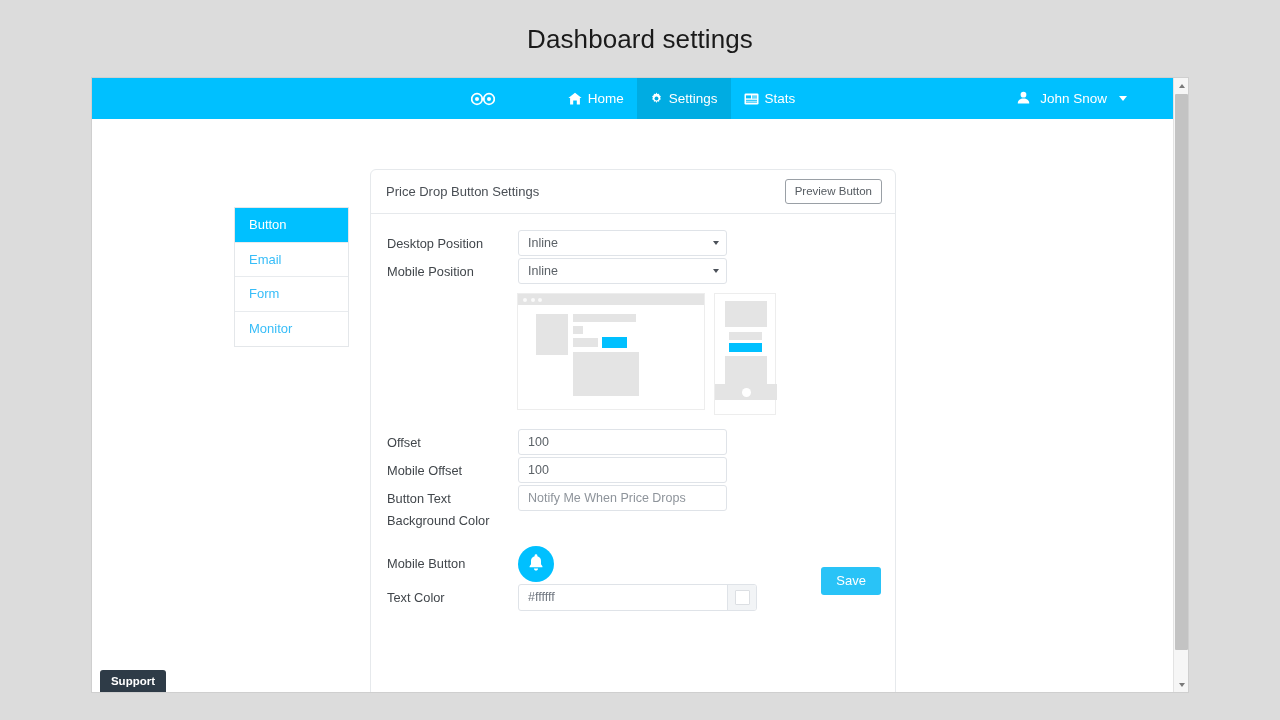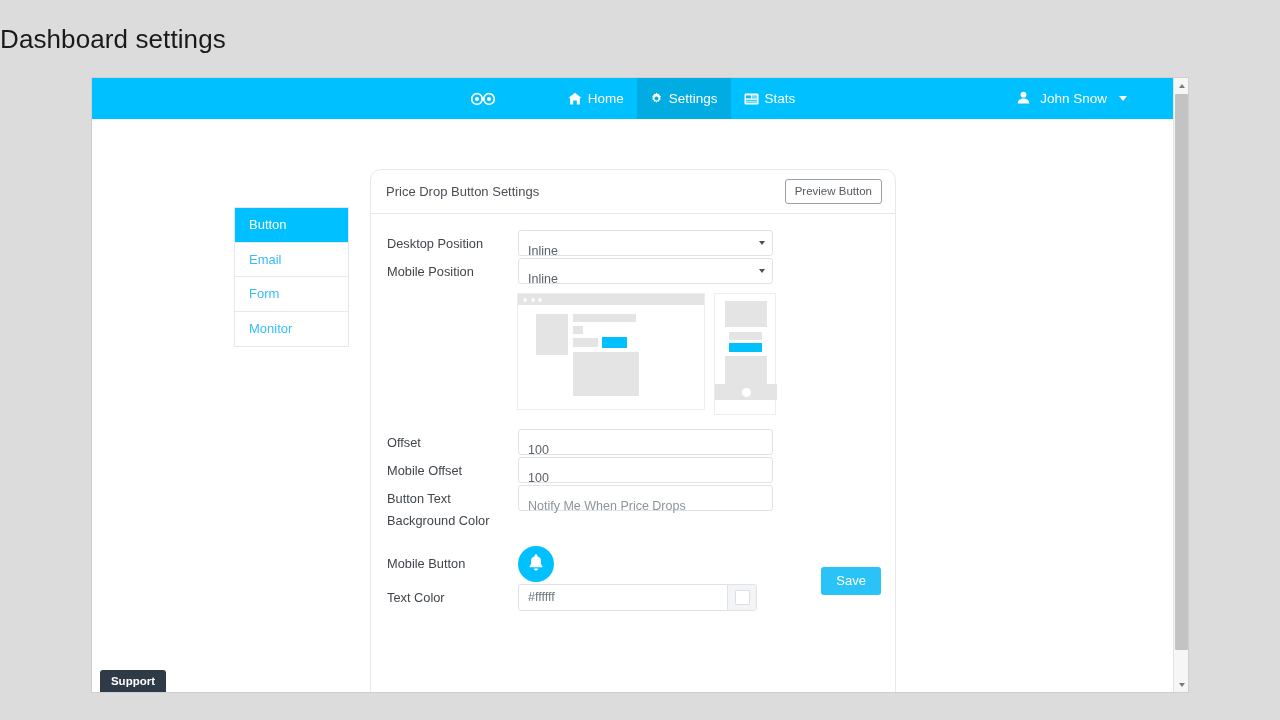--- a/index.html
+++ b/index.html
@@ -10,20 +10,21 @@
     font-family: "Liberation Sans", sans-serif;
     overflow: hidden;
   }
 
   
   .page-title {
     position: absolute;
     top: 0; left: 0; width: 1280px;
     height: 78px;
     line-height: 78px;
+    text-align: center;
     font-size: 26px;
     color: #1a1a1a;
     letter-spacing: 0.1px;
   }
 
   
   .browser {
     position: absolute;
     left: 92px; top: 78px;
     width: 1096px; height: 614px;
@@ -126,21 +127,21 @@
   }
 
   
   .panel {
     position: absolute;
     left: 278px; top: 50px;
     width: 526px;
     height: 550px;
     background: #ffffff;
     border: 1px solid #e6e9ec;
-    border-radius: 11px;
+    border-radius: 6px;
   }
   .panel-head {
     position: relative;
     height: 44px;
     border-bottom: 1px solid #e6e9ec;
     display: flex;
     align-items: center;
     padding: 0 15px;
   }
   .panel-title {
@@ -169,28 +170,28 @@
     margin-bottom: 2px;
     padding-left: 16px;
   }
   .form-label {
     width: 131px;
     font-size: 12.8px;
     color: #41464b;
     flex: none;
   }
   .field {
-    width: 255px;
+    width: 209px;
     height: 26px;
     border: 1px solid #dfe3e8;
     border-radius: 3px;
     background: #ffffff;
     font-size: 12.5px;
     color: #5b6167;
-    padding: 8px 9px;
+    padding: 0 9px;
     line-height: 24px;
     position: relative;
     font-family: "Liberation Sans", sans-serif;
   }
   .select-field { cursor: pointer; }
   .select-arrow {
     position: absolute;
     right: 7px; top: 10px;
     width: 0; height: 0;
     border-left: 3.5px solid transparent;

